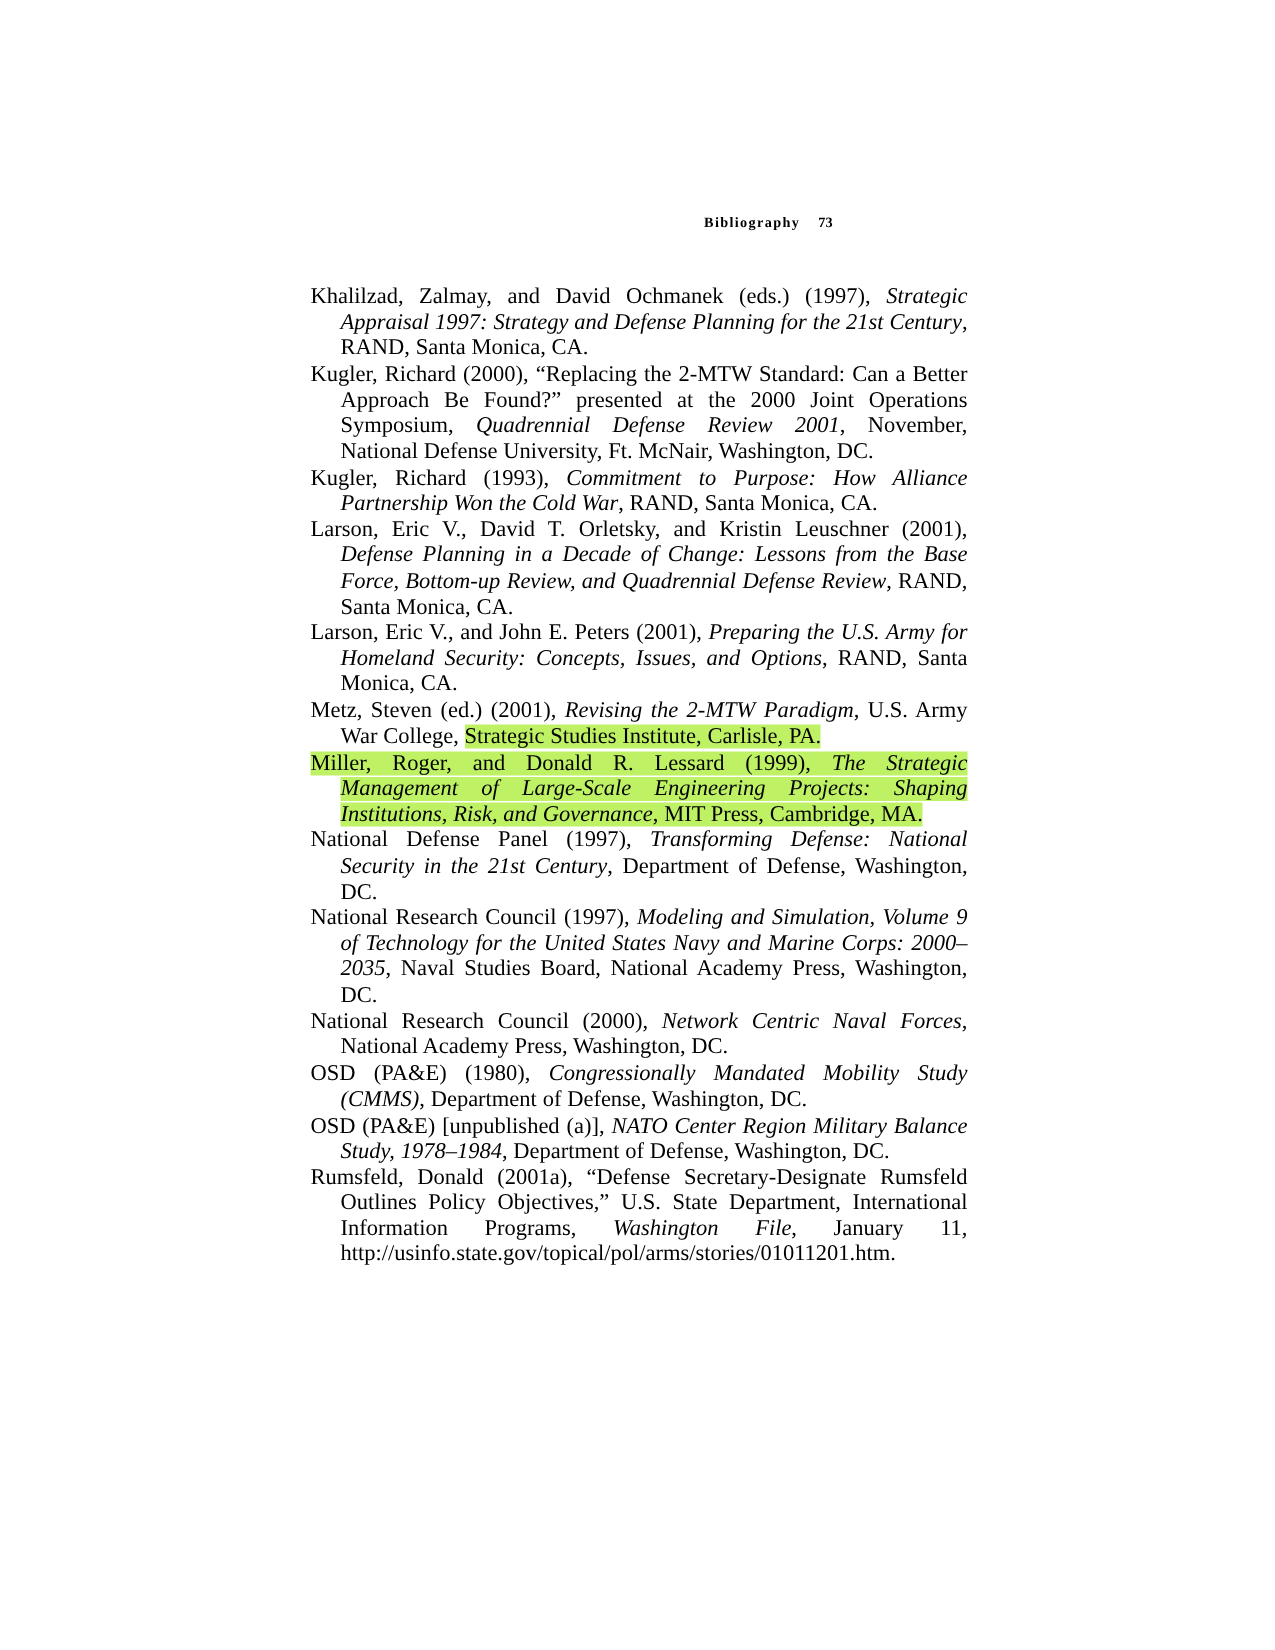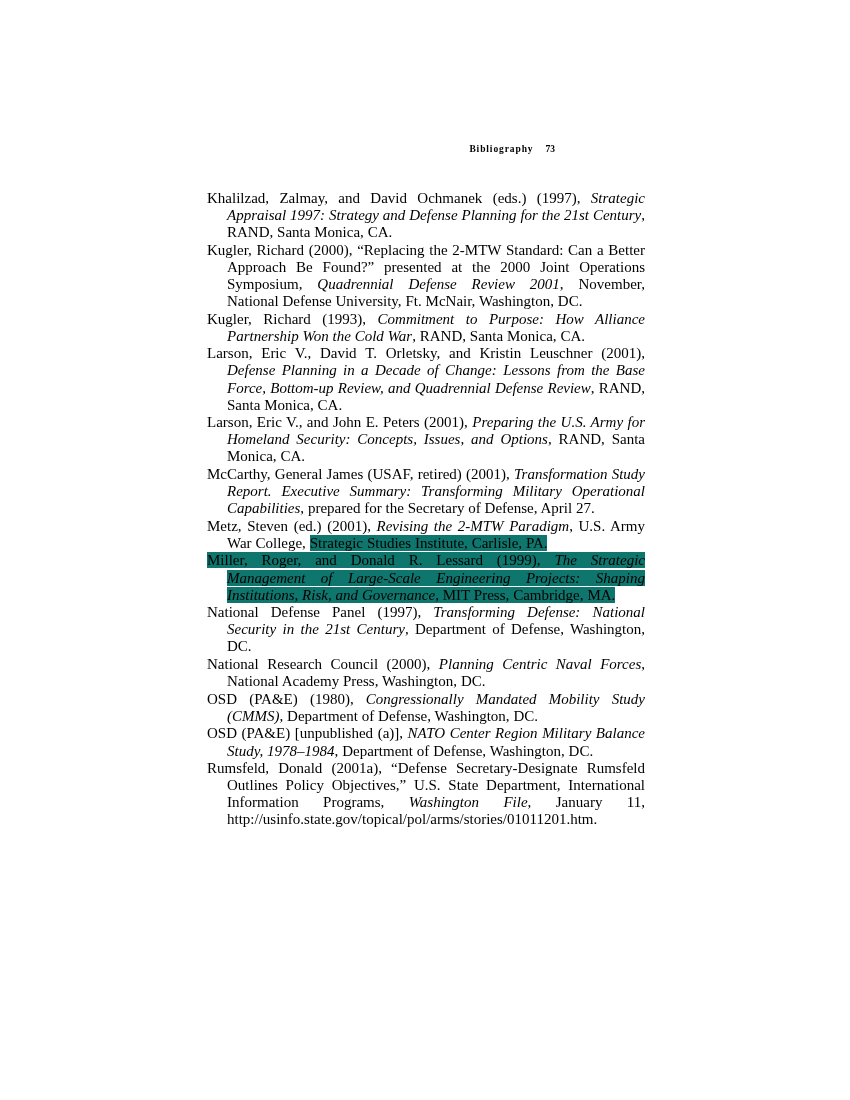--- a/index.html
+++ b/index.html
@@ -49,43 +49,43 @@
     text-indent: -20px;
     padding-left: 20px;
     margin: 0 0 0.5px 0;
     word-spacing: 0.1px;
   }
   .entry i {
     font-style: italic;
   }
   
   .hl-block {
-    background: #0f766e;
+    background: #bef264;
     box-decoration-break: clone;
     -webkit-box-decoration-break: clone;
   }
 </style>
 </head>
 <body>
 
 <div class="page">
 
   <div class="header">
     <span class="hdr-label">Bibliography</span><span class="hdr-page">73</span>
   </div>
 
   <div class="content" id="biblist">
   <p class="entry"><span>Khalilzad, Zalmay, and David Ochmanek (eds.) (1997), </span><i>Strategic Appraisal 1997: Strategy and Defense Planning for the 21st Century</i><span>, RAND, Santa Monica, CA.</span></p>
       <p class="entry"><span>Kugler, Richard (2000), “Replacing the 2-MTW Standard: Can a Better Approach Be Found?” presented at the 2000 Joint Operations Symposium, </span><i>Quadrennial Defense Review 2001</i><span>, November, National Defense University, Ft. McNair, Washington, DC.</span></p>
       <p class="entry"><span>Kugler, Richard (1993), </span><i>Commitment to Purpose: How Alliance Partnership Won the Cold War</i><span>, RAND, Santa Monica, CA.</span></p>
       <p class="entry"><span>Larson, Eric V., David T. Orletsky, and Kristin Leuschner (2001), </span><i>Defense Planning in a Decade of Change: Lessons from the Base Force, Bottom-up Review, and Quadrennial Defense Review</i><span>, RAND, Santa Monica, CA.</span></p>
       <p class="entry"><span>Larson, Eric V., and John E. Peters (2001), </span><i>Preparing the U.S. Army for Homeland Security: Concepts, Issues, and Options</i><span>, RAND, Santa Monica, CA.</span></p>
-      <p class="entry"><span>McCarthy, General James (USAF, retired) (2001), </span><i>Transformation Study Report. Executive Summary: Transforming Military Operational Capabilities</i><span>, prepared for the Secretary of Defense, April 27.</span></p>
       <p class="entry"><span>Metz, Steven (ed.) (2001), </span><i>Revising the 2-MTW Paradigm</i><span>, U.S. Army War College, </span><span class="hl-block">Strategic Studies Institute, Carlisle, PA.</span></p>
       <p class="entry"><span class="hl-block"><span>Miller, Roger, and Donald R. Lessard (1999), </span><i>The Strategic Management of Large-Scale Engineering Projects: Shaping Institutions, Risk, and Governance</i><span>, MIT Press, Cambridge, MA.</span></span></p>
       <p class="entry"><span>National Defense Panel (1997), </span><i>Transforming Defense: National Security in the 21st Century</i><span>, Department of Defense, Washington, DC.</span></p>
-      <p class="entry"><span>National Research Council (2000), </span><i>Planning Centric Naval Forces</i><span>, National Academy Press, Washington, DC.</span></p>
+      <p class="entry"><span>National Research Council (1997), </span><i>Modeling and Simulation, Volume 9 of Technology for the United States Navy and Marine Corps: 2000–2035</i><span>, Naval Studies Board, National Academy Press, Washington, DC.</span></p>
+      <p class="entry"><span>National Research Council (2000), </span><i>Network Centric Naval Forces</i><span>, National Academy Press, Washington, DC.</span></p>
       <p class="entry"><span>OSD (PA&amp;E) (1980), </span><i>Congressionally Mandated Mobility Study (CMMS)</i><span>, Department of Defense, Washington, DC.</span></p>
       <p class="entry"><span>OSD (PA&amp;E) [unpublished (a)], </span><i>NATO Center Region Military Balance Study, 1978–1984</i><span>, Department of Defense, Washington, DC.</span></p>
       <p class="entry"><span>Rumsfeld, Donald (2001a), “Defense Secretary-Designate Rumsfeld Outlines Policy Objectives,” U.S. State Department, International Information Programs, </span><i>Washington File</i><span>, January 11, http://usinfo.state.gov/topical/pol/arms/stories/01011201.htm.</span></p>
     </div>
 
 </div>
 
 </body></html>

